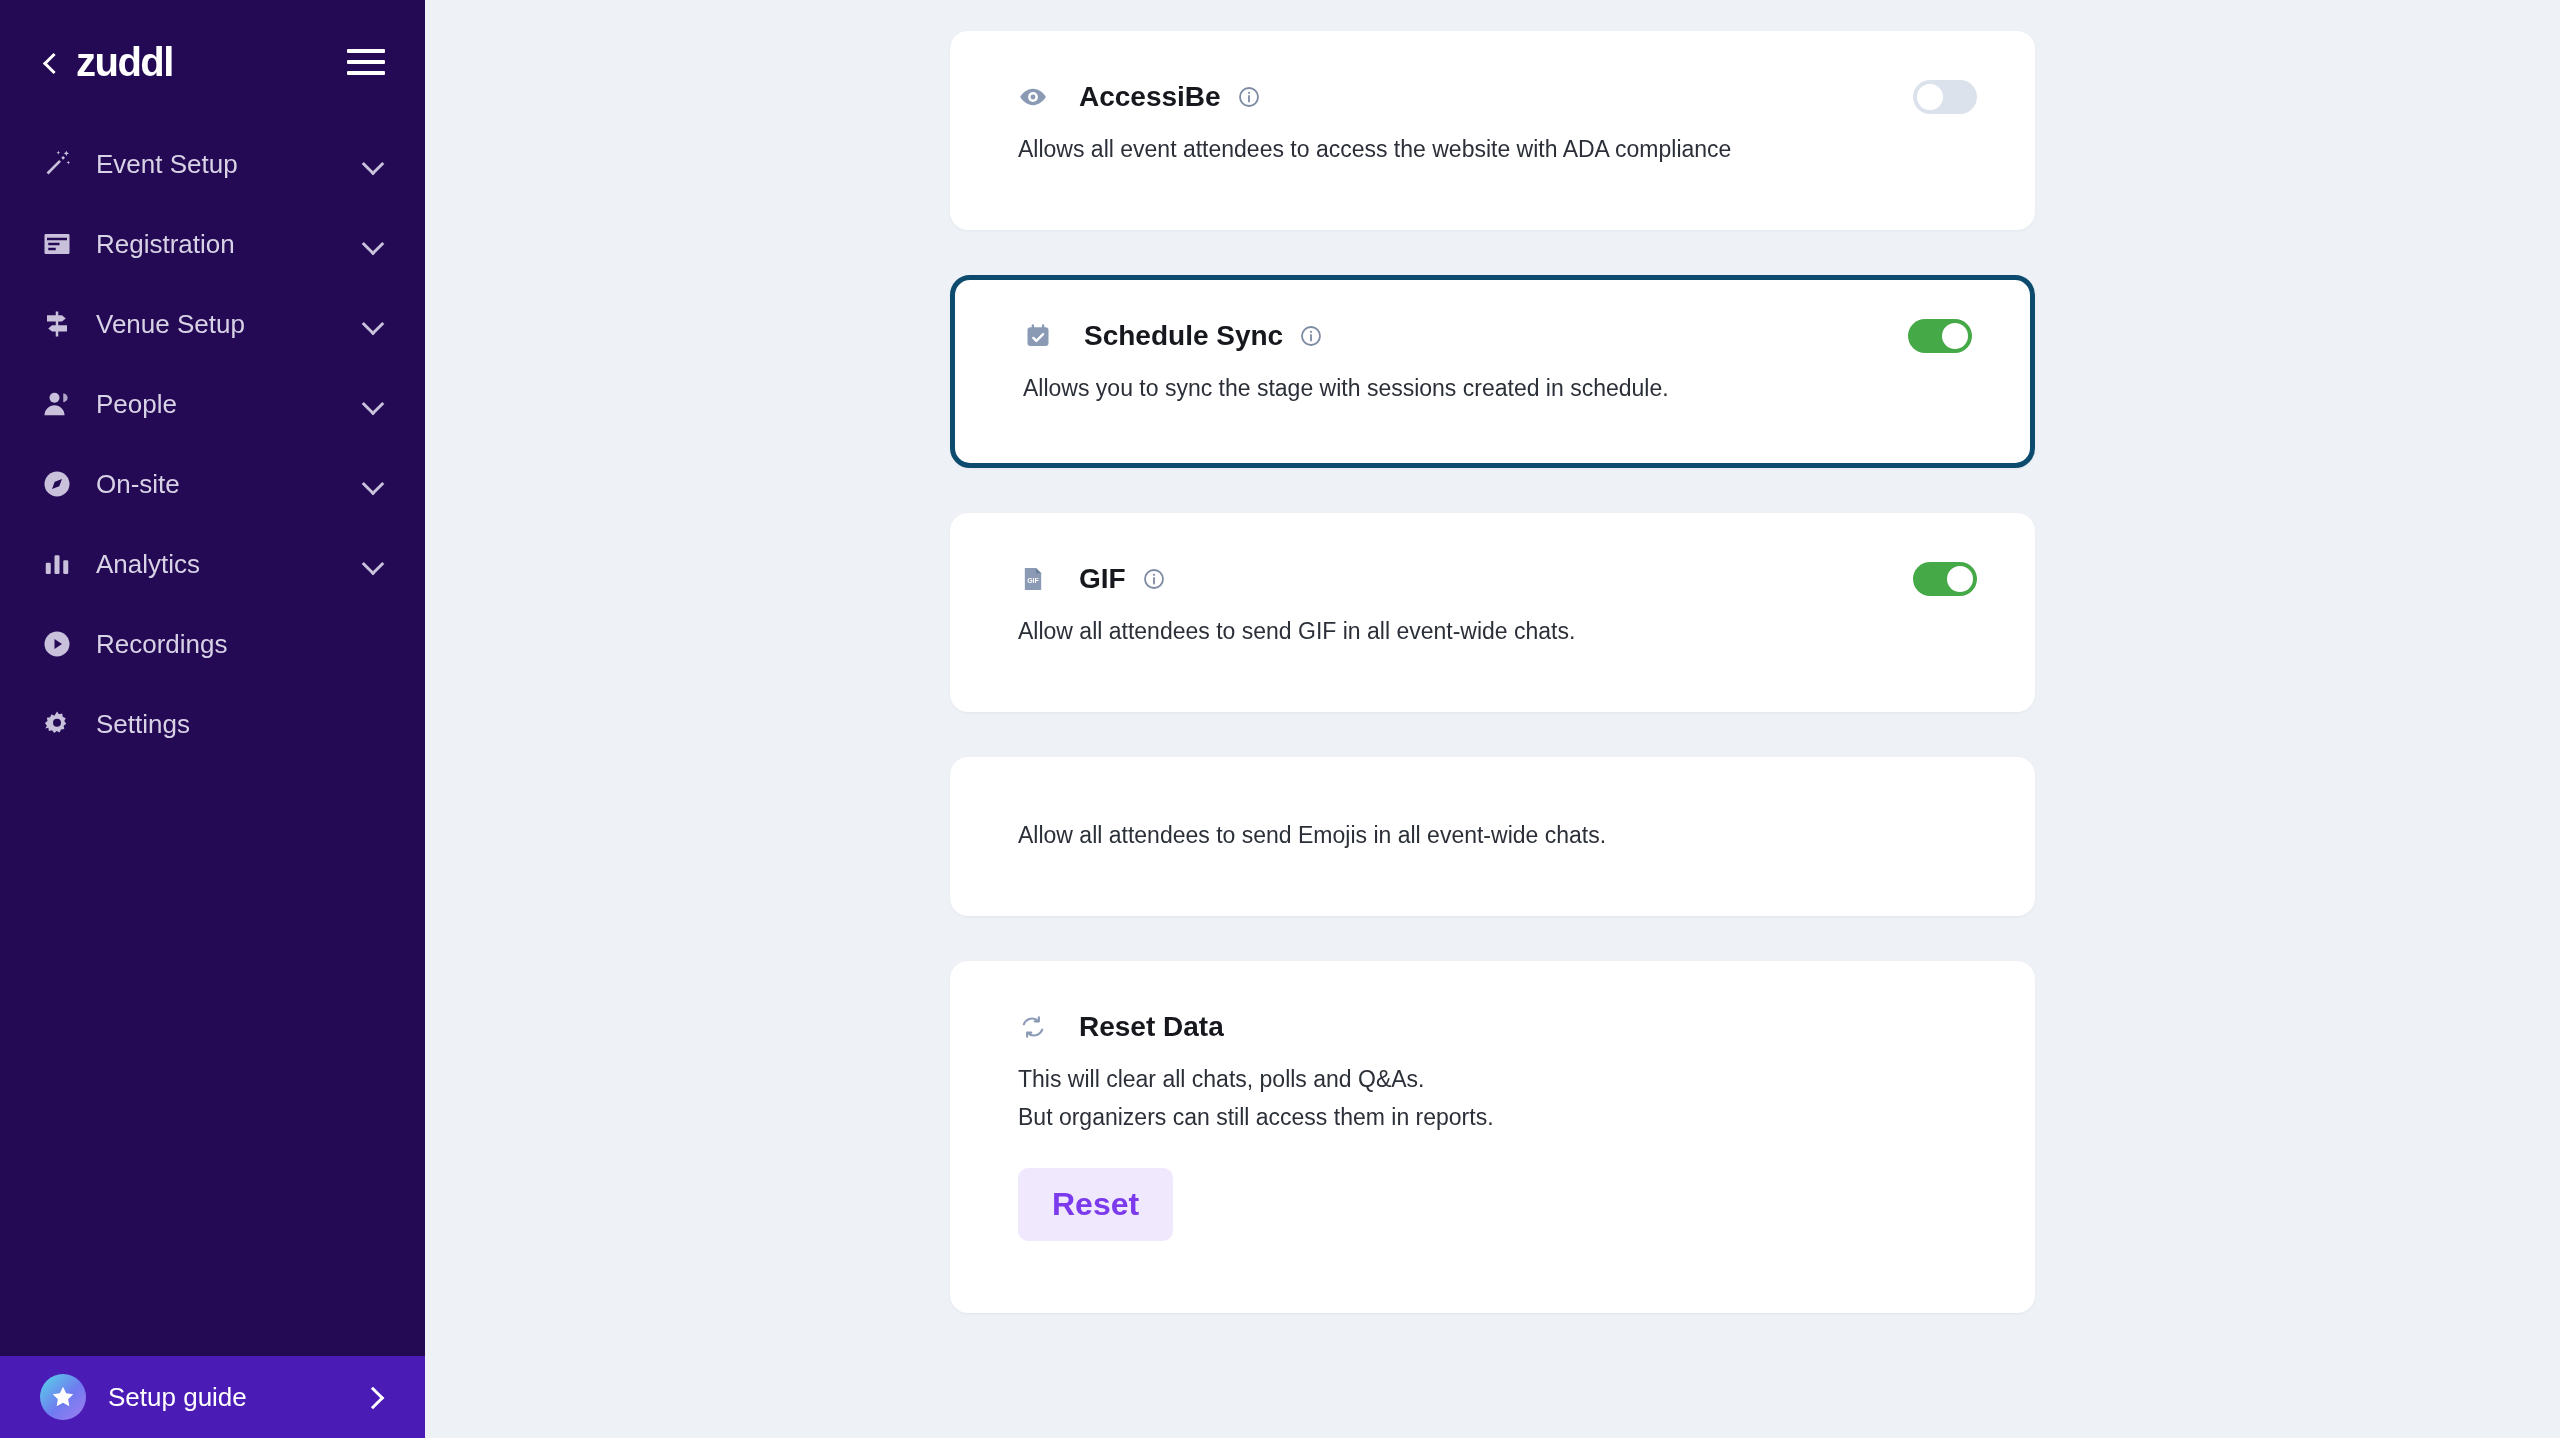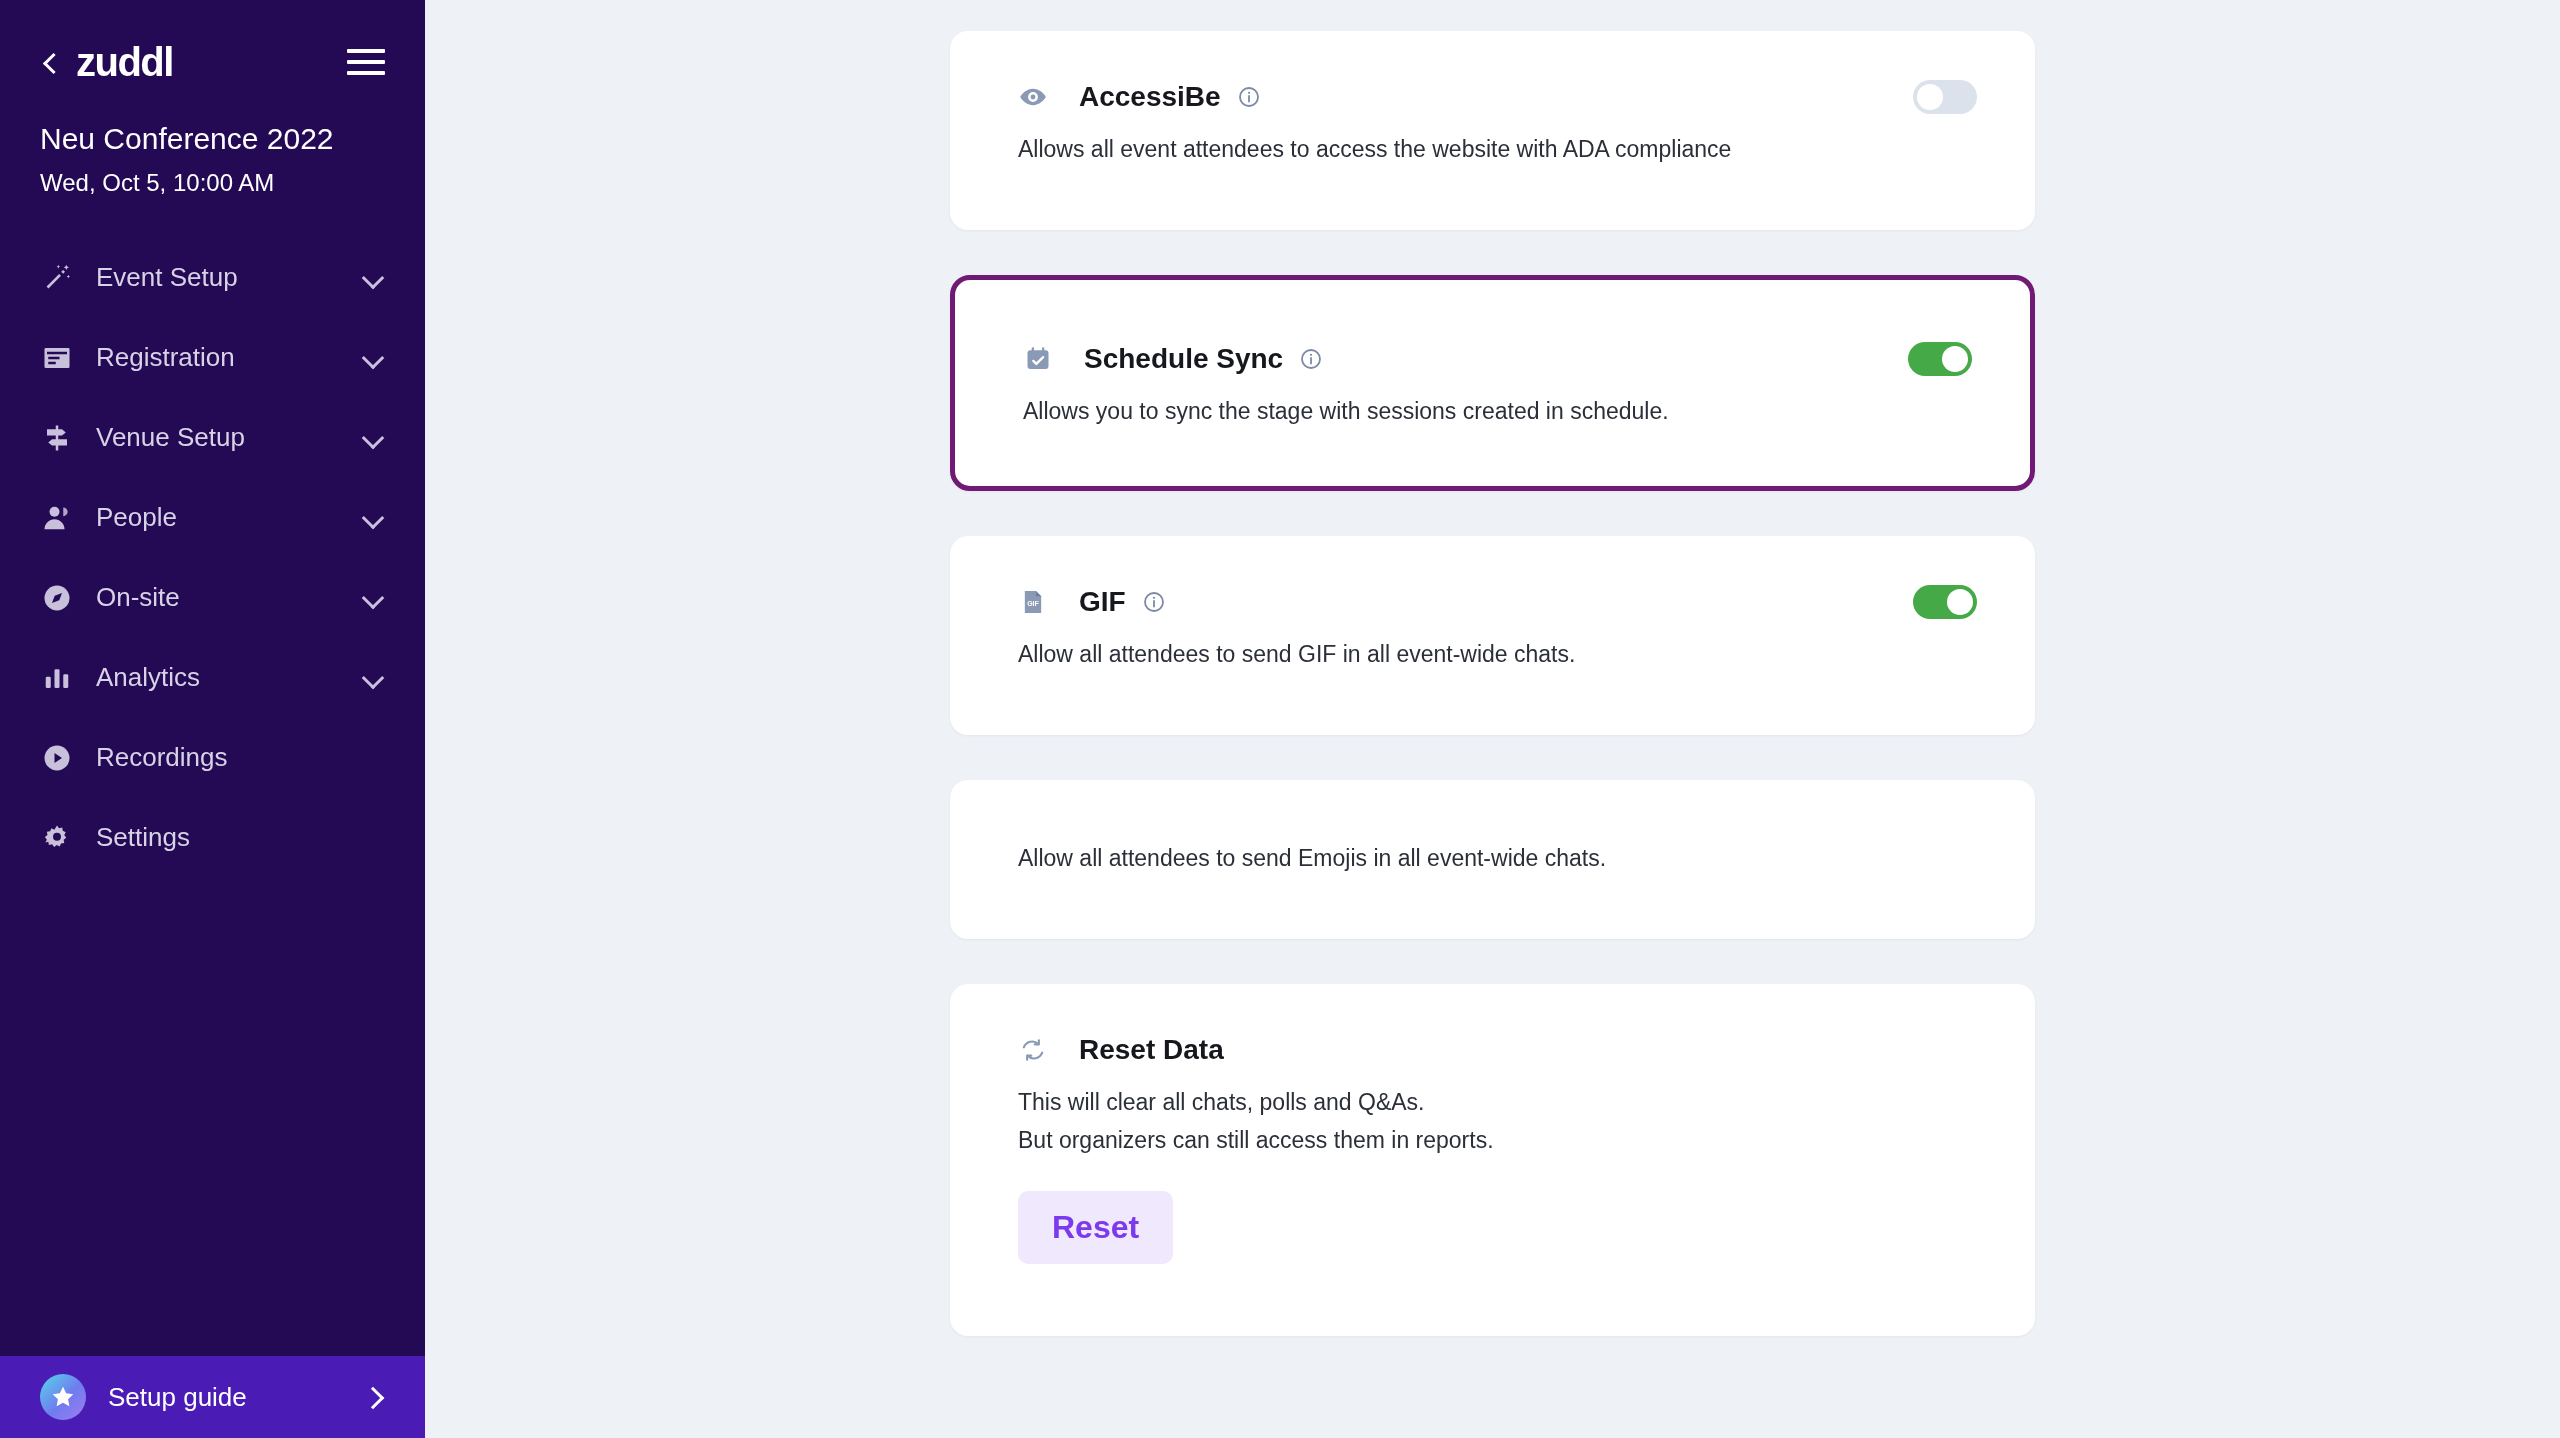--- a/index.html
+++ b/index.html
@@ -86,22 +86,22 @@
   .cards { width: 1085px; margin: 0 auto; padding-top: 31px; }
 
   .card {
     background: #ffffff; border-radius: 18px;
     padding: 46px 0 0 0;
     position: relative;
     box-shadow: 0 1px 3px rgba(20,30,60,0.05);
   }
   .card.spaced { margin-top: 45px; }
   .card.highlight {
-    border: 5px solid #701a75; border-radius: 20px;
-    padding-top: 59px;
+    border: 5px solid #0c4a6e; border-radius: 20px;
+    padding-top: 36px;
   }
 
   .card-head {
     display: flex; align-items: center;
     padding: 0 58px 0 68px;
     min-height: 40px;
   }
   .card-ico { width: 30px; height: 30px; flex: 0 0 30px; margin-right: 18px; display: flex; align-items: center; justify-content: center; }
   .card-ico svg { display: block; }
   .card-title { font-size: 28px; font-weight: 700; color: #16181d; white-space: nowrap; margin-left: 13px; }
@@ -154,24 +154,20 @@
           <span class="logo-text">zuddl</span>
         </div>
         <div class="hamburger">
           <span></span>
             <span></span>
             <span></span>
         </div>
       </div>
     </div>
 
-    <div class="sb-event">
-      <div class="sb-event-name">Neu Conference 2022</div>
-      <div class="sb-event-date">Wed, Oct 5, 10:00 AM</div>
-    </div>
 
     <nav class="sb-nav">
 
       <div class="nav-item">
         <span class="nav-ico">
           <svg width="32" height="32" viewBox="0 0 24 24" fill="#c9c1dc">
             <path d="M5.6 19.8 15 10.4l-1.4-1.4L4.2 18.4z"></path>
             <path d="M16.6 8.8 18 7.4l-1.4-1.4-1.4 1.4z"></path>
             <path d="m19 2 .6 1.4L21 4l-1.4.6L19 6l-.6-1.4L17 4l1.4-.6z"></path>
             <path d="m13 2 .4 1 1 .4-1 .4L13 5l-.4-1-1-.4 1-.4z"></path>

